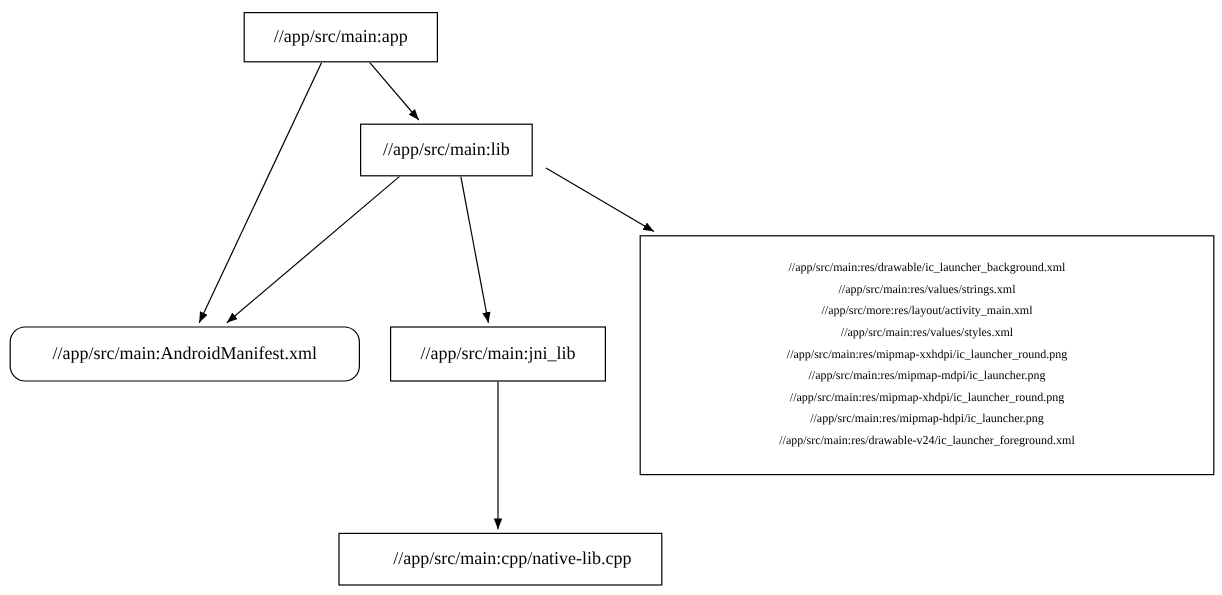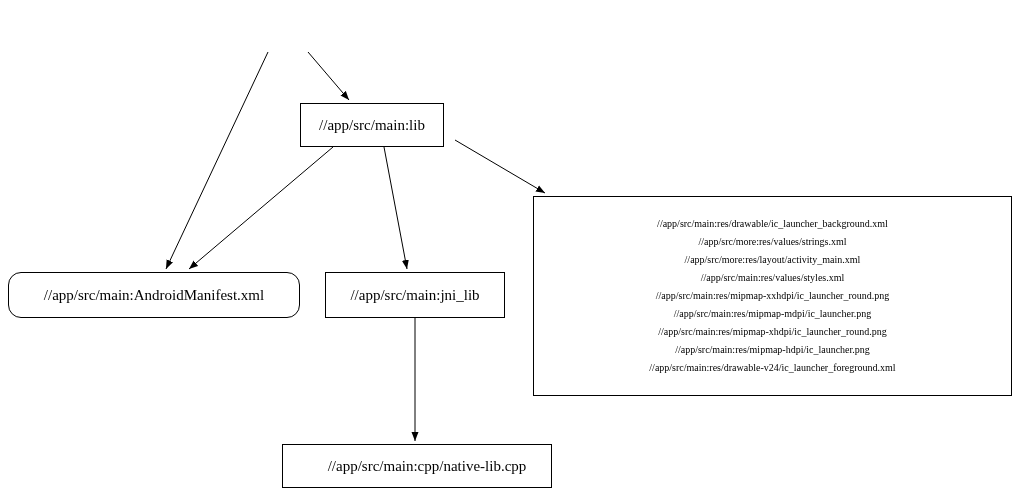--- a/index.html
+++ b/index.html
@@ -63,36 +63,39 @@
       </marker>
     </defs>
     <line x1="308" y1="52" x2="349" y2="100" marker-end="url(#arrowhead)"></line>
     <line x1="268" y1="52" x2="166" y2="269" marker-end="url(#arrowhead)"></line>
     <line x1="333" y1="147" x2="189" y2="269" marker-end="url(#arrowhead)"></line>
     <line x1="384" y1="147" x2="407" y2="269" marker-end="url(#arrowhead)"></line>
     <line x1="455" y1="140" x2="545" y2="193" marker-end="url(#arrowhead)"></line>
     <line x1="415" y1="318" x2="415" y2="441" marker-end="url(#arrowhead)"></line>
   </svg>
 
+  <div class="node" id="node-app">
+    <span>//app/src/main:app</span>
+  </div>
 
   <div class="node" id="node-lib">
     <span>//app/src/main:lib</span>
   </div>
 
   <div class="node" id="node-manifest">
     <span>//app/src/main:AndroidManifest.xml</span>
   </div>
 
   <div class="node" id="node-jni">
     <span>//app/src/main:jni_lib</span>
   </div>
 
   <div class="node multi" id="node-res">
     <div>//app/src/main:res/drawable/ic_launcher_background.xml</div>
-    <div>//app/src/more:res/values/strings.xml</div>
+    <div>//app/src/main:res/values/strings.xml</div>
     <div>//app/src/more:res/layout/activity_main.xml</div>
     <div>//app/src/main:res/values/styles.xml</div>
     <div>//app/src/main:res/mipmap-xxhdpi/ic_launcher_round.png</div>
     <div>//app/src/main:res/mipmap-mdpi/ic_launcher.png</div>
     <div>//app/src/main:res/mipmap-xhdpi/ic_launcher_round.png</div>
     <div>//app/src/main:res/mipmap-hdpi/ic_launcher.png</div>
     <div>//app/src/main:res/drawable-v24/ic_launcher_foreground.xml</div>
   </div>
 
   <div class="node" id="node-native">

